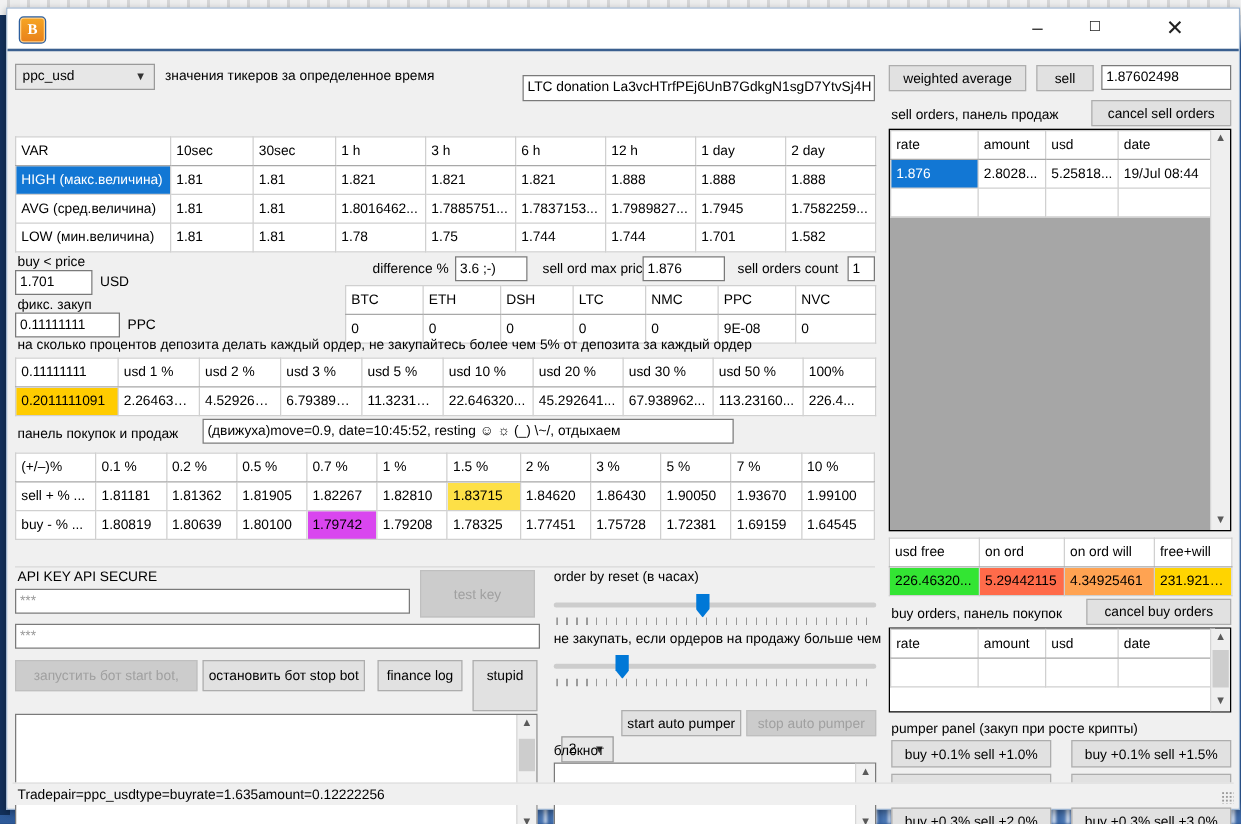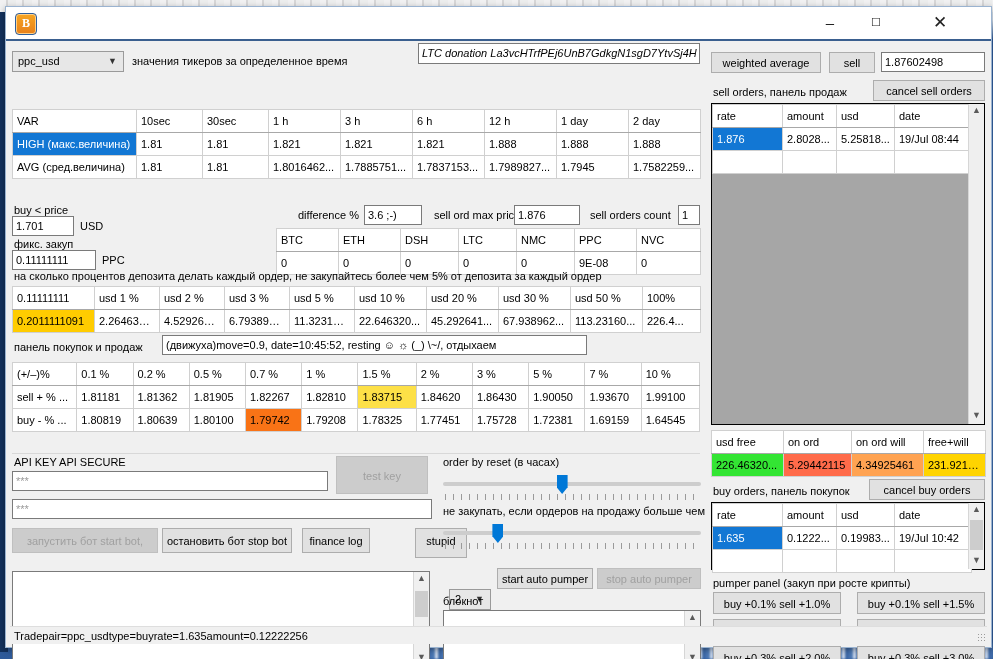--- a/index.html
+++ b/index.html
@@ -54,21 +54,21 @@
   
   table.grid{border-collapse:collapse;table-layout:fixed;background:#fff;
     border:1px solid #000;font-size:11px;}
   table.grid td,table.grid th{border:1px solid #d0d0d0;padding:2px 4px;
     text-align:left;font-weight:normal;height:18px;overflow:hidden;white-space:nowrap;
     text-overflow:ellipsis;}
   table.grid thead td{border-bottom:1px solid #a8a8a8;background:#fff;}
   .sel{background:#1277d4;color:#fff;}
   .hi-yellow{background:#ffcc00;}
   .hi-green{background:#fde047;}
-  .hi-red{background:#f97316;}
+  .hi-red{background:#d946ef;}
   .hi-green2{background:#33e533;}
   .hi-orange{background:#ff6b4a;}
   .hi-orange2{background:#ffa352;}
   .hi-gold{background:#ffd400;}
 
   
   .sb{position:absolute;width:15px;background:#f0f0f0;border-left:1px solid #d6d6d6;}
   .sb .ar{height:15px;line-height:13px;text-align:center;font-size:9px;color:#5a5a5a;}
   .sb .th{position:absolute;left:1px;width:13px;background:#cdcdcd;}
   textarea.ta{background:#fff;border:1px solid #7a7a7a;box-sizing:border-box;resize:none;
@@ -106,21 +106,21 @@
     <div class="wbtn" id="btn-close">✕</div>
   </div>
 
   <div id="client">
 
     <div class="combo abs" style="left:6px;top:10px;width:112px;height:21px;">
       <span>ppc_usd</span>
       <span class="arw">▼</span>
     </div>
     <div class="lbl abs" style="left:126px;top:14px;">значения тикеров за определенное время</div>
-    <div class="fld abs" style="left:412px;top:2px;width:282px;height:21px;line-height:17px;font-style:italic;">LTC donation  La3vcHTrfPEj6UnB7GdkgN1sgD7YtvSj4H</div>
+    <div class="fld abs" style="left:412px;top:19px;width:282px;height:21px;line-height:17px;">LTC donation  La3vcHTrfPEj6UnB7GdkgN1sgD7YtvSj4H</div>
 
     <table class="grid abs" id="ticker-table" style="left:6px;top:68px;width:688px;">
       <colgroup>
         <col style="width:124px">
           <col style="width:66px">
           <col style="width:66px">
           <col style="width:72px">
         <col style="width:72px">
           <col style="width:72px">
           <col style="width:72px">
@@ -155,20 +155,31 @@
           <tr>
             <td>AVG (сред.величина)</td>
             <td>1.81</td>
             <td>1.81</td>
             <td>1.8016462...</td>
             <td>1.7885751...</td>
             <td>1.7837153...</td>
             <td>1.7989827...</td>
             <td>1.7945</td>
             <td>1.7582259...</td>
+          </tr>
+          <tr>
+            <td>LOW (мин.величина)</td>
+            <td>1.81</td>
+            <td>1.81</td>
+            <td>1.78</td>
+            <td>1.75</td>
+            <td>1.744</td>
+            <td>1.744</td>
+            <td>1.701</td>
+            <td>1.582</td>
           </tr>
         </tbody>
     </table>
 
     <div class="lbl abs" style="left:8px;top:163px;">buy &lt; price</div>
     <div class="fld abs" style="left:6px;top:175px;width:62px;">1.701</div>
     <div class="lbl abs" style="left:74px;top:179px;">USD</div>
     <div class="lbl abs" style="left:8px;top:197px;">фикс. закуп</div>
     <div class="fld abs" style="left:6px;top:209px;width:84px;">0.11111111</div>
     <div class="lbl abs" style="left:96px;top:213px;">PPC</div>
@@ -328,21 +339,21 @@
     <div class="grpline abs" style="left:6px;top:412px;width:688px;"></div>
 
     <div class="lbl abs" style="left:8px;top:415px;">API KEY  API SECURE</div>
     <div class="fld abs" style="left:6px;top:430px;width:316px;color:#9a9a9a;">***</div>
     <div class="fld abs" style="left:6px;top:458px;width:420px;color:#9a9a9a;">***</div>
     <div class="btn dis abs" style="left:330px;top:415px;width:92px;height:38px;line-height:38px;">test key</div>
 
     <div class="btn dis abs" style="left:6px;top:487px;width:146px;height:25px;line-height:25px;">запустить бот start bot,</div>
     <div class="btn abs" style="left:156px;top:487px;width:130px;height:25px;line-height:25px;">остановить бот stop bot</div>
     <div class="btn abs" style="left:296px;top:487px;width:68px;height:25px;line-height:25px;">finance log</div>
-    <div class="btn abs" style="left:372px;top:487px;width:52px;height:30px;line-height:25px;margin-left:37px;">stupid</div>
+    <div class="btn abs" style="left:372px;top:487px;width:52px;height:41px;line-height:25px;">stupid</div>
 
     <div class="abs" style="left:6px;top:530px;width:418px;height:96px;">
       <textarea class="ta" style="width: 418px; height: 96px; padding: 3px;"></textarea>
       <div class="sb" style="right:1px;top:1px;bottom:1px;width:15px;">
         <div class="ar">▲</div>
         <div class="th" style="top:19px;height:26px;"></div>
         <div class="ar" style="position:absolute;bottom:0;left:0;right:0;">▼</div>
       </div>
     </div>
 
@@ -458,26 +469,20 @@
         <thead>
             <tr>
               <td>rate</td>
               <td>amount</td>
               <td>usd</td>
               <td>date</td>
             </tr>
           </thead>
         <tbody id="buy-orders-body">
             <tr>
-              <td class="sel">1.635</td>
-              <td>0.1222...</td>
-              <td>0.19983...</td>
-              <td>19/Jul 10:42</td>
-            </tr>
-            <tr>
               <td></td>
               <td></td>
               <td></td>
               <td></td>
             </tr>
           </tbody>
       </table>
       <div class="sb" style="right:0;top:0;bottom:0;width:15px;background:#efefef;">
         <div class="ar">▲</div>
         <div class="th" style="top:17px;height:30px;"></div>

